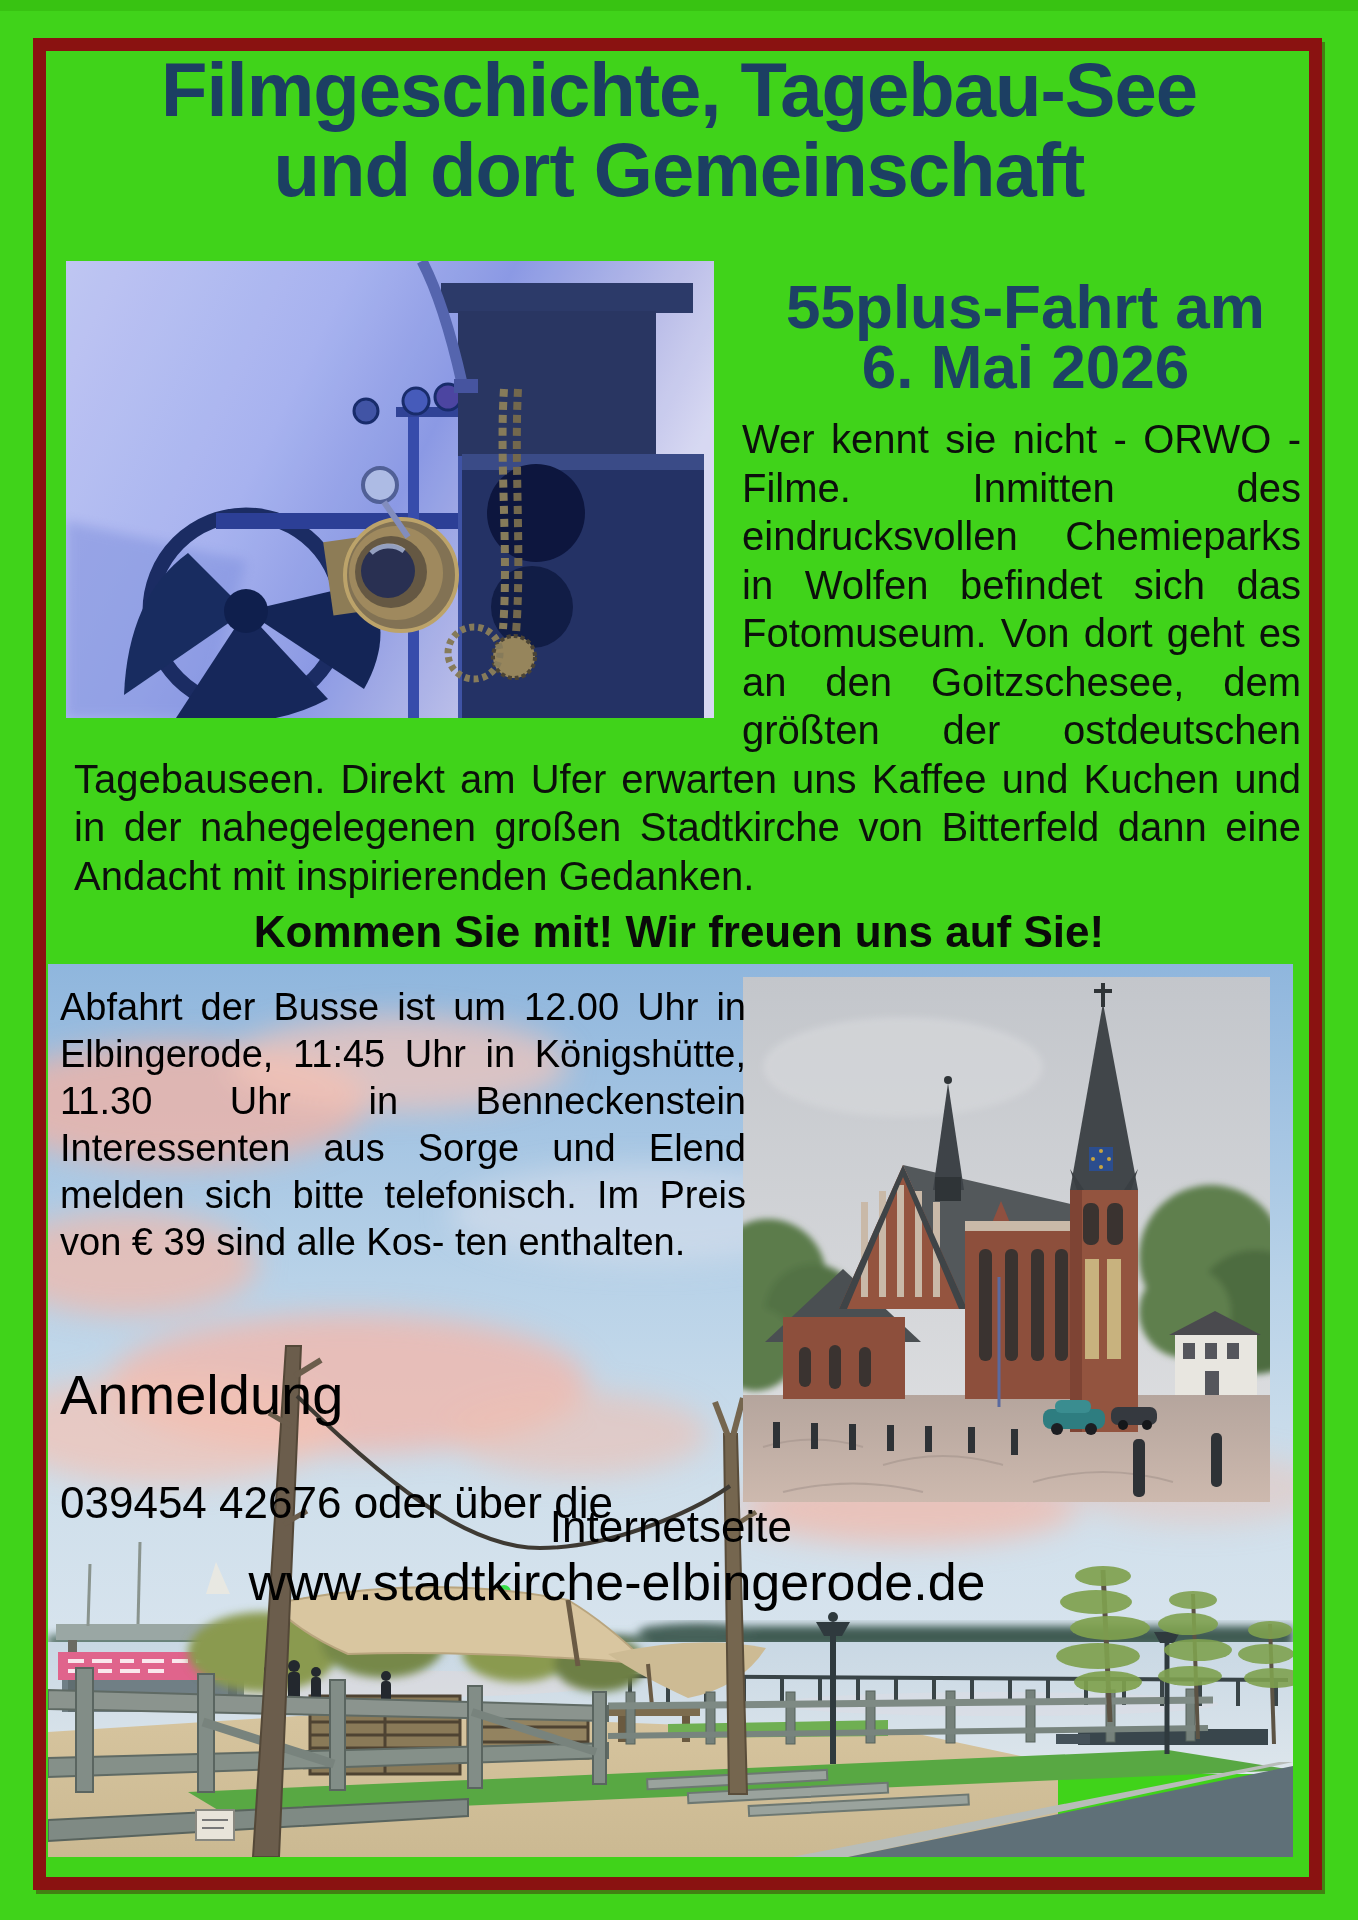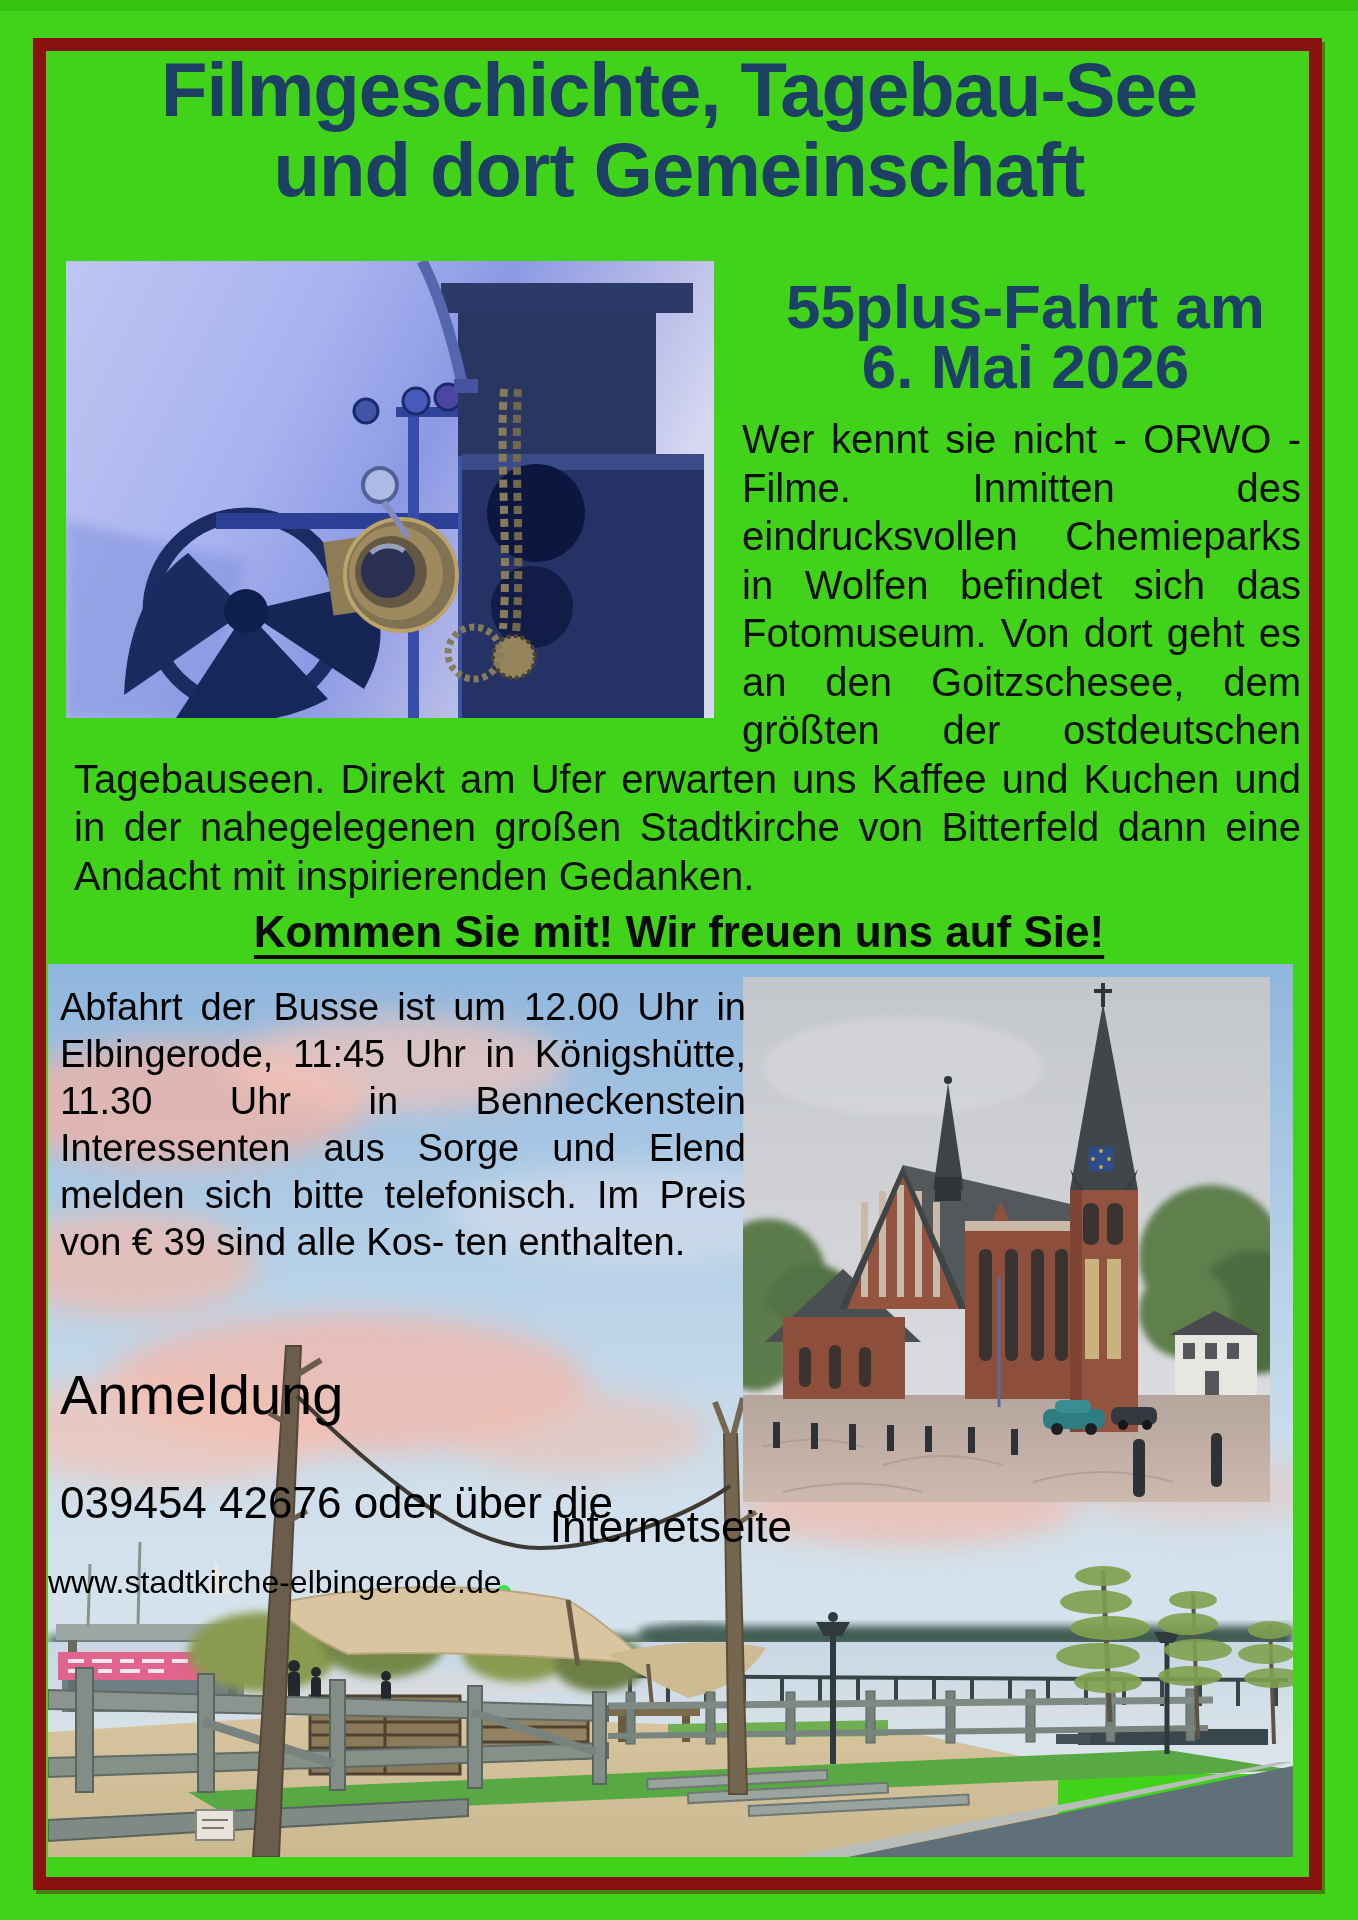--- a/index.html
+++ b/index.html
@@ -31,42 +31,42 @@
     text-align:center;color:#1d4166;font-weight:bold;
     font-size:62px;line-height:60px;padding-top:16px;margin:0 0 18px 0;
   }
   .intro{
     margin:8px;font-size:40px;line-height:48.5px;text-align:justify;color:#0c0f0c;
   }
   .cta{
     position:absolute;left:46px;top:907px;width:1266px;z-index:5;
     text-align:center;font-size:44px;font-weight:bold;color:#0a0a0a;
   }
-  .cta span{text-decoration:underline;text-decoration-thickness:4px;text-underline-offset:8px;margin-top:10px;}
+  .cta span{text-decoration-thickness:4px;text-underline-offset:8px;margin-top:10px;}
   .photo-section{
     position:absolute;left:48px;top:964px;width:1245px;height:893px;z-index:6;
     overflow:hidden;
   }
   .lake-bg{position:absolute;left:0;top:0;width:100%;height:100%;}
   .church{
     position:absolute;left:695px;top:13px;width:527px;height:525px;overflow:hidden;
   }
   .overlay{position:absolute;color:#000000;}
   .departure{
     left:12px;top:20px;width:686px;
     font-size:38px;line-height:47px;text-align:justify;margin:0;
   }
   .reg-heading{left:12px;top:352px;font-size:56px;line-height:62px;margin-top:48px;}
   .reg-line1{
     left:12px;top:417px;width:692px;font-size:44px;line-height:52px;
     text-align:justify;text-align-last:justify;
   }
   .reg-line2{left:12px;top:477px;font-size:44px;line-height:52px;margin-top:36px;}
   .website-label{left:0;top:537px;width:744px;text-align:right;font-size:44px;line-height:52px;}
-  .website-url{left:0;top:592px;width:1138px;text-align:left;font-size:32px;line-height:52px;}
+  .website-url{left:0;top:592px;width:1138px;text-align:center;font-size:52px;line-height:52px;}
 </style>
 </head>
 <body>
 
 <div class="page">
   <div class="top-strip"></div>
 
   <div class="title">
     <div>Filmgeschichte, Tagebau-See</div>
     <div>und dort Gemeinschaft</div>

